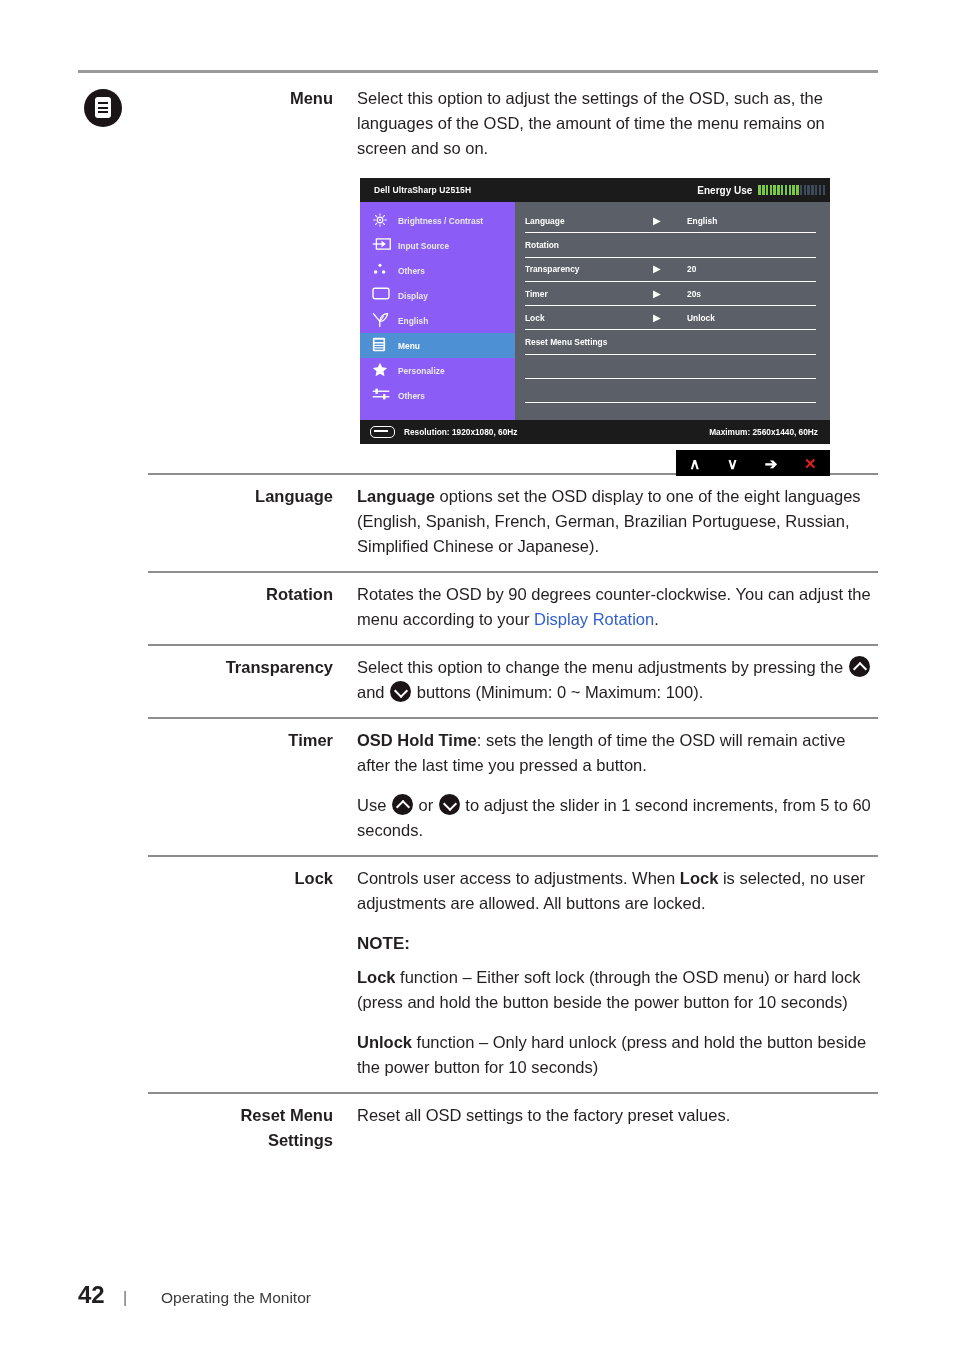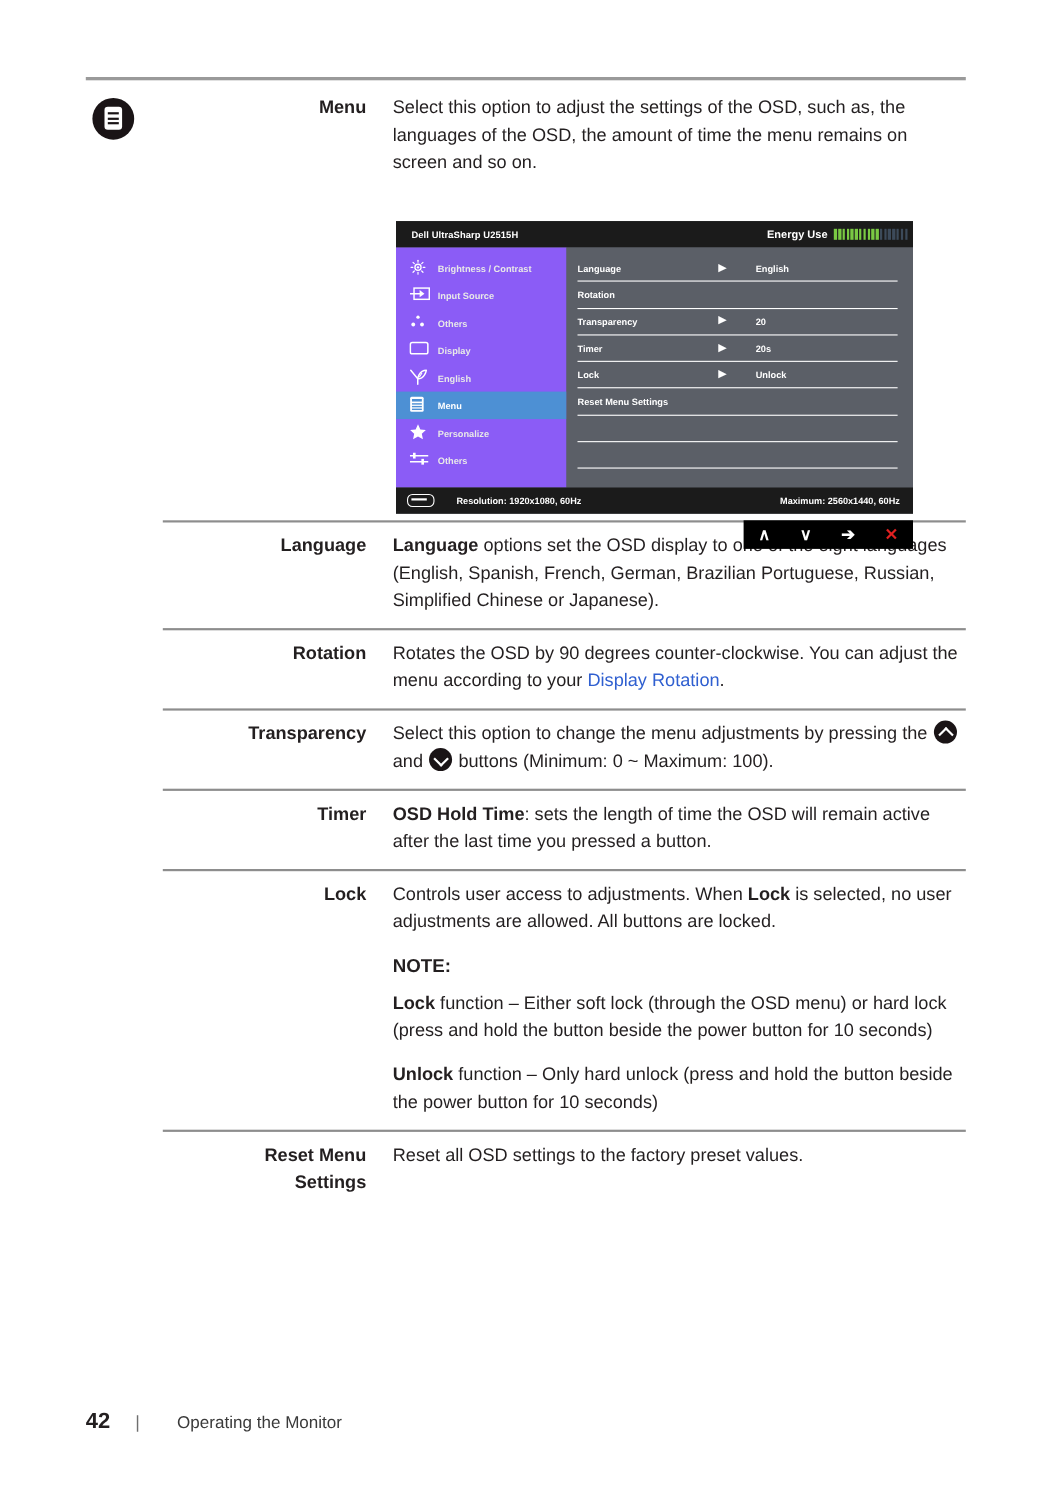--- a/index.html
+++ b/index.html
@@ -132,21 +132,21 @@
     border-left: 2.4px solid #fff;
     border-top: 2.4px solid #fff;
   }
   .ibtn.up::before    { top: 7.5px; transform: rotate(45deg); }
   .ibtn.down::before  { top: 4.5px; transform: rotate(-135deg); }
 
   
   .osd-wrap {
     position: absolute;
     left: 360px;
-    top: 201px;
+    top: 178px;
     width: 470px;
   }
   .osd {
     width: 470px;
     background: #5b5f67;
     font-family: "Liberation Sans", sans-serif;
   }
   .osd-title {
     height: 24px;
     background: #1b1b1b;
@@ -245,21 +245,21 @@
     background: #1b1b1b;
     display: flex;
     align-items: center;
     justify-content: space-between;
     padding: 0 12px 0 10px;
     box-sizing: border-box;
     color: #ffffff;
     font-size: 8.3px;
     font-weight: bold;
   }
-  .foot-left { display: flex; align-items: center; gap: 20px; }
+  .foot-left { display: flex; align-items: center; gap: 9px; }
   .hdmi-ico {
     width: 23px; height: 10px;
     border: 1.6px solid #ffffff;
     border-radius: 5px;
     position: relative;
   }
   .hdmi-ico::after {
     content: "";
     position: absolute;
     left: 3px; top: 2.6px;
@@ -288,21 +288,21 @@
 
   
   .pg-footer {
     position: absolute;
     left: 78px;
     top: 1281px;
     display: flex;
     align-items: baseline;
   }
   .pg-num {
-    font-size: 20px;
+    font-size: 24px;
     font-weight: bold;
     color: #231f20;
     width: 45px;
   }
   .pg-bar {
     color: #6f6f6f;
     font-size: 16px;
     width: 38px;
   }
   .pg-title {
@@ -358,20 +358,21 @@
       <div class="col-desc">
         <p><span>Select this option to change the menu adjustments by pressing the </span><span class="ibtn up"></span><span> and </span><span class="ibtn down"></span><span> buttons (Minimum: 0 ~ Maximum: 100).</span></p>
       </div>
     </div>
 
     <div class="row">
       <div class="col-icon"></div>
       <div class="col-term">Timer</div>
       <div class="col-desc">
         <p><b>OSD Hold Time</b><span>: sets the length of time the OSD will remain active after the last time you pressed a button.</span></p>
+        <p><span>Use </span><span class="ibtn up"></span><span> or </span><span class="ibtn down"></span><span> to adjust the slider in 1 second increments, from 5 to 60 seconds.</span></p>
       </div>
     </div>
 
     <div class="row">
       <div class="col-icon"></div>
       <div class="col-term">Lock</div>
       <div class="col-desc">
         <p><span>Controls user access to adjustments. When </span><b>Lock</b><span> is selected, no user adjustments are allowed. All buttons are locked.</span></p>
         <p class="note-head">NOTE:</p>
         <p style="margin-top:9px"><b>Lock</b><span> function – Either soft lock (through the OSD menu) or hard lock (press and hold the button beside the power button for 10 seconds)</span></p>

